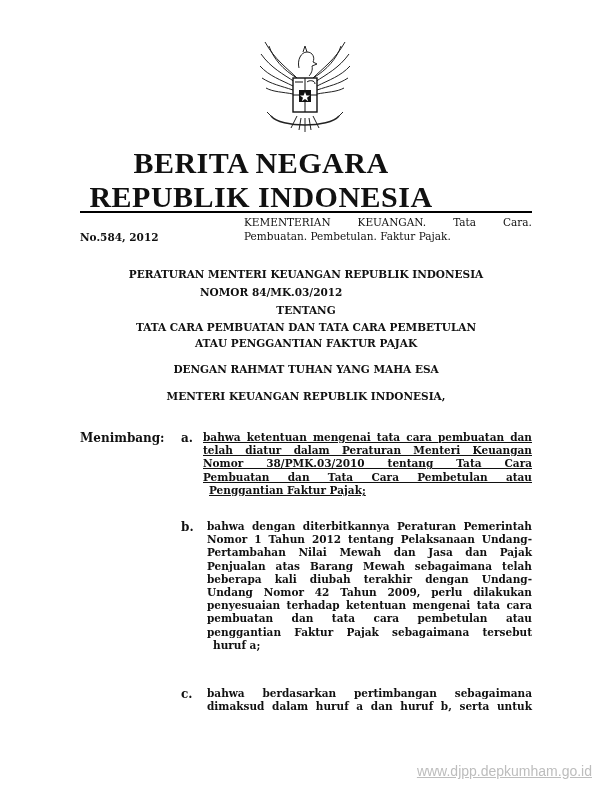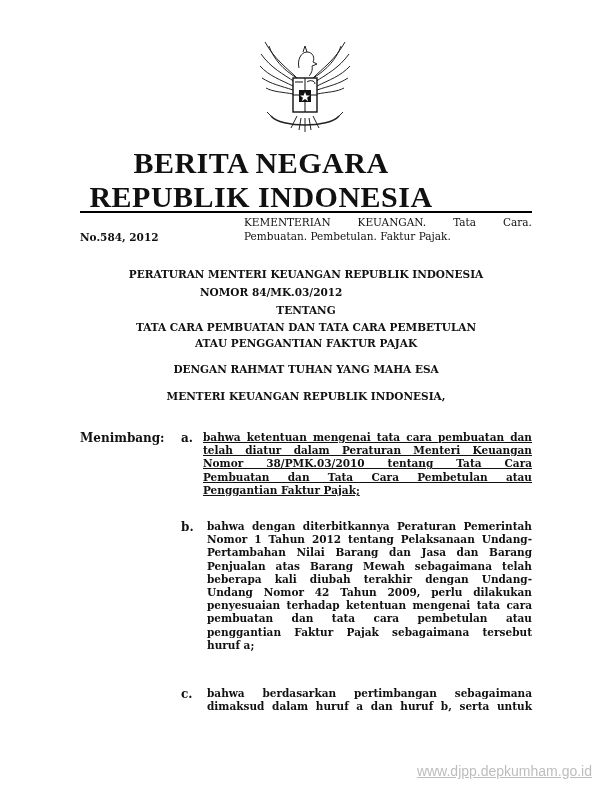--- a/index.html
+++ b/index.html
@@ -11,21 +11,21 @@
   .t1 { top:146px; }
   .t2 { top:180px; }
   .rule { position:absolute; left:80px; width:452px; top:211px; height:2px; background:#000; }
   .meta-no { position:absolute; left:80px; top:215px; font-size:10.5px; font-weight:bold;margin-top:16px; }
   .meta-desc { position:absolute; left:244px; top:215px; width:288px; font-size:10.5px; font-weight:normal; line-height:14px; }
   .meta-desc .l1 { display:flex; justify-content:space-between; }
   .center { position:absolute; left:80px; width:452px; text-align:center; font-size:10.5px; font-weight:bold; }
   .label { position:absolute; font-size:12px; font-weight:bold; }
   .item { position:absolute; left:203px; width:329px; font-size:10.5px; font-weight:bold; line-height:13.2px; }
   .jline { display:block; text-align:justify; text-align-last:justify; height:13.2px; white-space:nowrap; }
-  .jline.last { text-align-last:left; }
+  .jline.last { text-align-last:left;margin-left:6px; }
   .footer { position:absolute; right:20px; top:763px; font-family:"Liberation Sans",sans-serif; font-size:14px; color:#bdbdbd; text-decoration:underline; }
 </style>
 </head>
 <body>
 
 <div class="emblem">
   <svg viewBox="0 0 96 98" width="96" height="98">
     <g fill="none" stroke="#222" stroke-width="1">
 
       <path d="M40 40 C30 30, 18 22, 8 4"></path>
@@ -92,21 +92,21 @@
   <span class="jline">telah diatur dalam Peraturan Menteri Keuangan</span>
   <span class="jline">Nomor 38/PMK.03/2010 tentang Tata Cara</span>
   <span class="jline">Pembuatan dan Tata Cara Pembetulan atau</span>
   <span class="jline last">Penggantian Faktur Pajak;</span>
 </div>
 
 <div class="label" style="left:181px; top:520px;">b.</div>
 <div class="item" style="top:520px; left:207px; width:325px;">
   <span class="jline">bahwa dengan diterbitkannya Peraturan Pemerintah</span>
   <span class="jline">Nomor 1 Tahun 2012 tentang Pelaksanaan Undang-</span>
-  <span class="jline">Pertambahan Nilai Barang dan Jasa dan Barang</span>
+  <span class="jline">Pertambahan Nilai Mewah dan Jasa dan Pajak</span>
   <span class="jline">Penjualan atas Barang Mewah sebagaimana telah</span>
   <span class="jline">beberapa kali diubah terakhir dengan Undang-</span>
   <span class="jline">Undang Nomor 42 Tahun 2009, perlu dilakukan</span>
   <span class="jline">penyesuaian terhadap ketentuan mengenai tata cara</span>
   <span class="jline">pembuatan dan tata cara pembetulan atau</span>
   <span class="jline">penggantian Faktur Pajak sebagaimana tersebut</span>
   <span class="jline last">huruf a;</span>
 </div>
 
 <div class="label" style="left:181px; top:687px;">c.</div>

